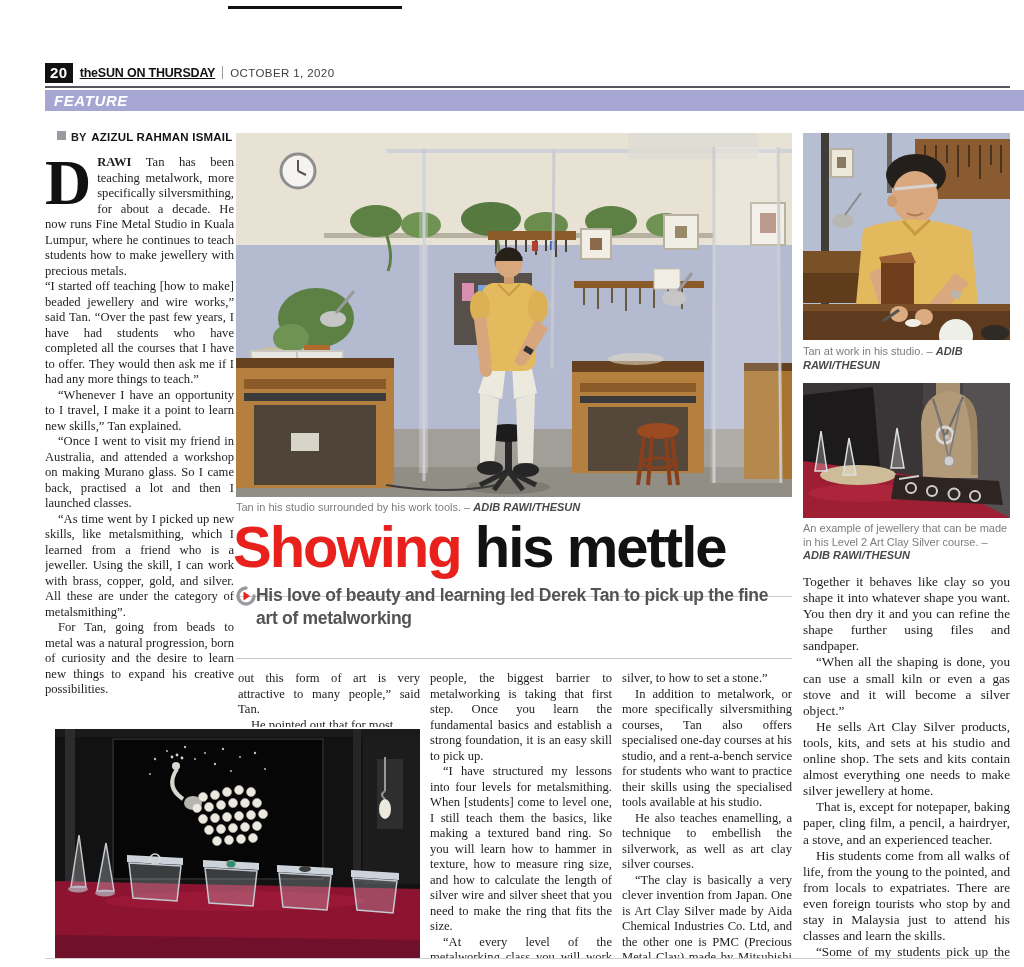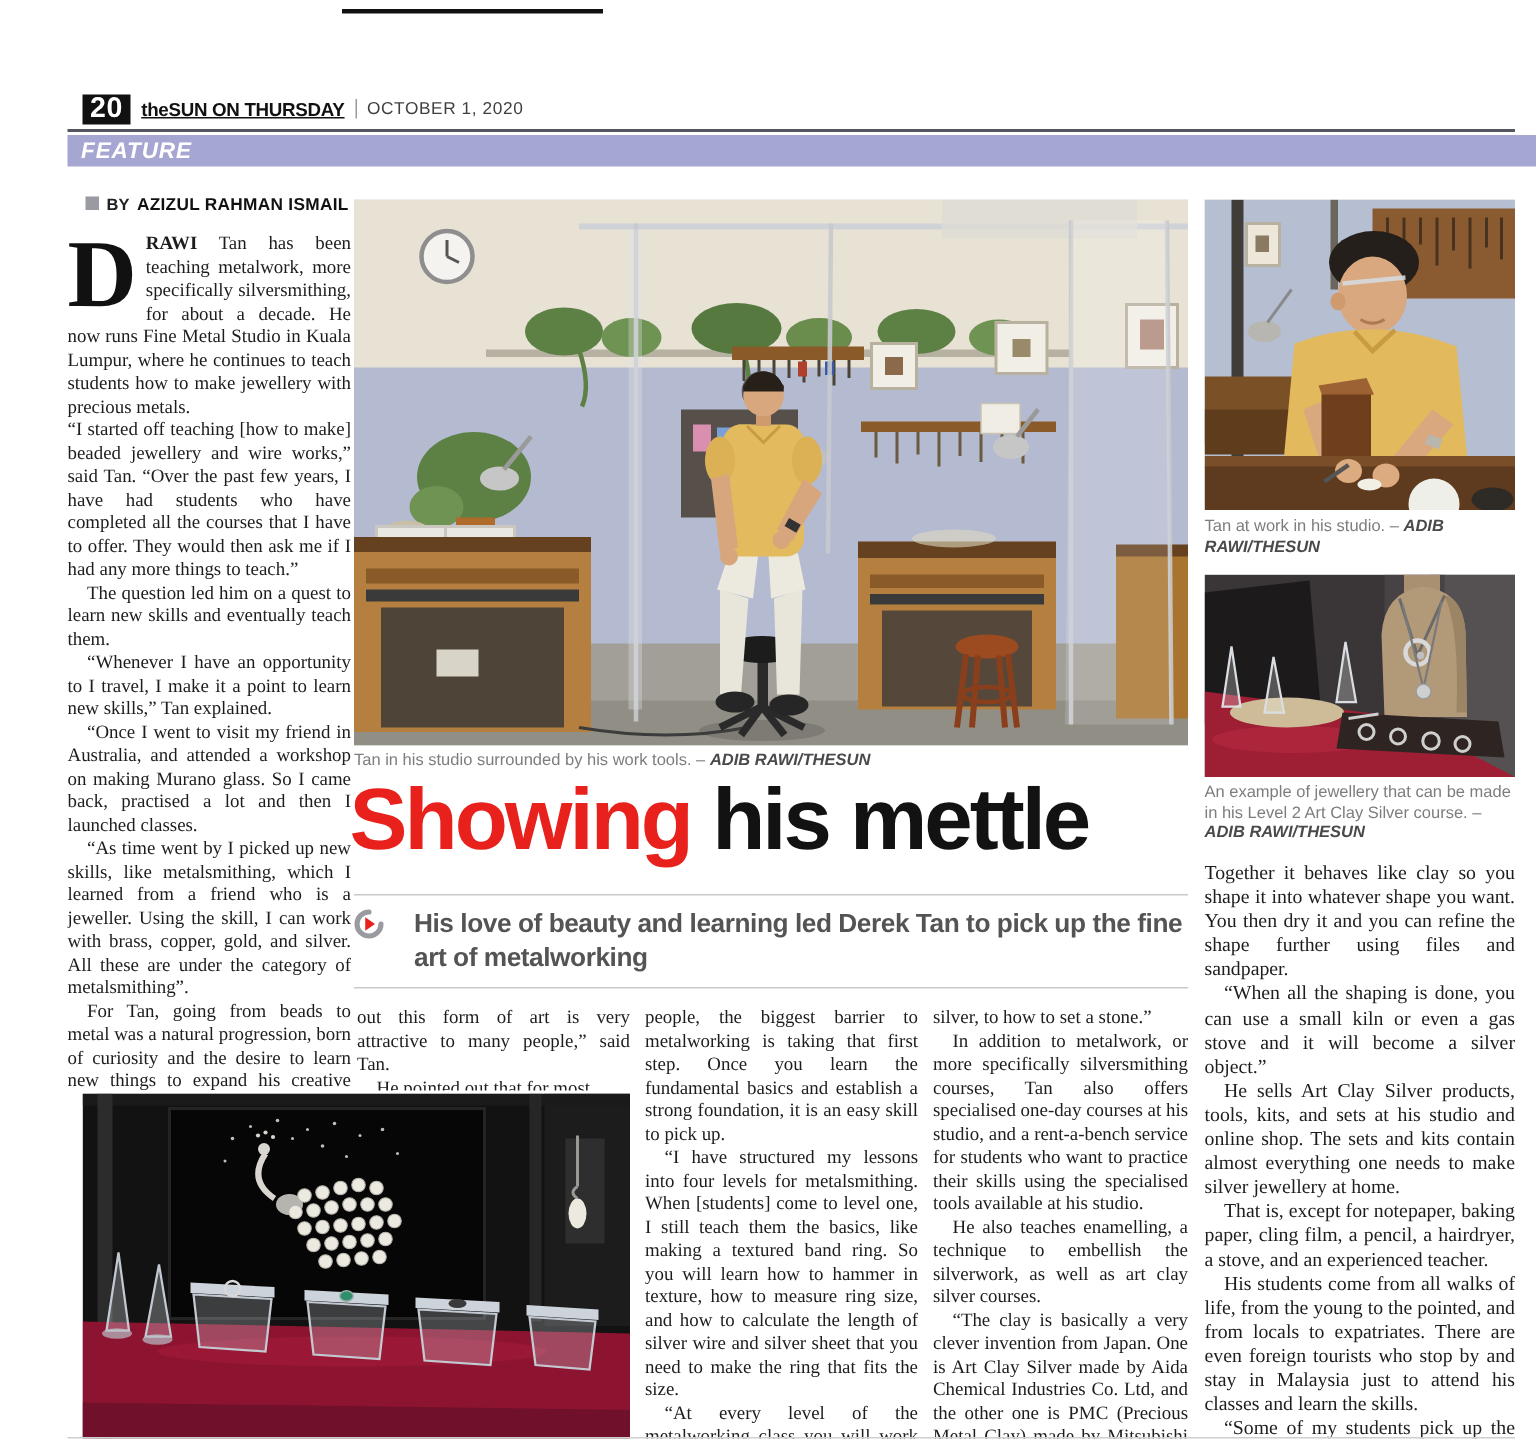--- a/index.html
+++ b/index.html
@@ -2,21 +2,21 @@
 <html><head>
 <meta charset="utf-8">
 <style>
   html,body{margin:0;padding:0;background:#ffffff;}
   body{width:1024px;height:967px;position:relative;font-family:"Liberation Sans","DejaVu Sans",sans-serif;color:#1c1c1c;overflow:hidden;}
   .abs{position:absolute;}
 
   
   .top-rule{left:228px;top:6px;width:174px;height:3px;background:#111;}
   .header-row{left:45px;top:61px;width:965px;height:23px;display:flex;align-items:center;gap:7px;}
-  .page-number{background:#111;color:#fff;font-weight:bold;font-size:19px;line-height:20px;padding:0 5px;letter-spacing:.5px;margin-left:10px;}
+  .page-number{background:#111;color:#fff;font-weight:bold;font-size:15px;line-height:20px;padding:0 5px;letter-spacing:.5px;}
   .masthead{font-weight:bold;font-size:12.5px;letter-spacing:-.2px;color:#111;text-decoration:underline;}
   .hdr-divider{width:1px;height:13px;background:#9a9a9a;}
   .hdr-date{font-size:11.5px;color:#3f3f3f;letter-spacing:.4px;}
   .header-rule{left:45px;top:86px;width:965px;height:2px;background:#55555f;}
   .feature-banner{left:45px;top:90px;width:1013px;height:21px;background:#a6a6d2;}
   .feature-banner span{display:inline-block;padding-left:9px;color:#fff;font-weight:bold;font-style:italic;font-size:15px;line-height:21px;letter-spacing:.6px;}
 
   
   .byline{left:57px;top:131px;display:flex;gap:5px;font-size:11px;}
   .byline-square{width:9px;height:9px;background:#9a9aa2;}
@@ -47,21 +47,21 @@
   .cap-main{left:236px;top:501px;width:556px;}
   .cap-work{left:803px;top:345px;width:207px;}
   .cap-jewel{left:803px;top:522px;width:207px;}
 
   
   .headline{left:233px;top:516px;width:570px;margin:0;font-size:58px;font-weight:bold;letter-spacing:-2px;color:#121212;line-height:62px;white-space:nowrap;}
   .headline .red{color:#e8211d;}
   .rule-light{height:1px;background:#c9c9c9;}
   .rule-sf-top{left:236px;top:596px;width:556px;}
   .rule-sf-bot{left:236px;top:658px;width:556px;}
-  .standfirst{left:236px;top:604px;width:556px;display:flex;gap:20px;align-items:flex-start;}
+  .standfirst{left:236px;top:584px;width:556px;display:flex;gap:0;align-items:flex-start;}
   .standfirst-text{font-size:17.5px;font-weight:bold;color:#545454;line-height:23px;letter-spacing:-.3px;max-width:520px;}
   .sf-icon{flex:0 0 auto;margin-top:2px;}
 
   .bottom-rule{left:45px;top:958px;width:965px;height:1px;background:#cfcfcf;}
 </style>
 </head>
 <body>
 
 <div class="abs top-rule"></div>
 
@@ -79,21 +79,20 @@
 <div class="abs byline">
   <span class="byline-square"></span>
   <span class="byline-by">BY</span>
   <span class="byline-author">AZIZUL RAHMAN ISMAIL</span>
 </div>
 
 <div class="abs col col-1">
   <p class="lead"><span class="dropcap">D</span><b>RAWI</b><span> Tan has been teaching metalwork, more specifically silversmithing, for about a decade. He now runs Fine Metal Studio in Kuala Lumpur, where he continues to teach students how to make jewellery with precious metals.</span></p>
   <div>
       <p class="para">“I started off teaching [how to make] beaded jewellery and wire works,” said Tan. “Over the past few years, I have had students who have completed all the courses that I have to offer. They would then ask me if I had any more things to teach.”</p>
-      <p class="para">The question led him on a quest to learn new skills and eventually teach them.</p>
       <p class="para">“Whenever I have an opportunity to I travel, I make it a point to learn new skills,” Tan explained.</p>
       <p class="para">“Once I went to visit my friend in Australia, and attended a workshop on making Murano glass. So I came back, practised a lot and then I launched classes.</p>
       <p class="para">“As time went by I picked up new skills, like metalsmithing, which I learned from a friend who is a jeweller. Using the skill, I can work with brass, copper, gold, and silver. All these are under the category of metalsmithing”.</p>
       <p class="para">For Tan, going from beads to metal was a natural progression, born of curiosity and the desire to learn new things to expand his creative possibilities.</p>
     </div>
 </div>
 
 <div class="abs photo photo-main">
 <svg viewBox="0 0 556 364" width="556" height="364">
   <rect width="556" height="364" fill="#e7e2d4"></rect>

